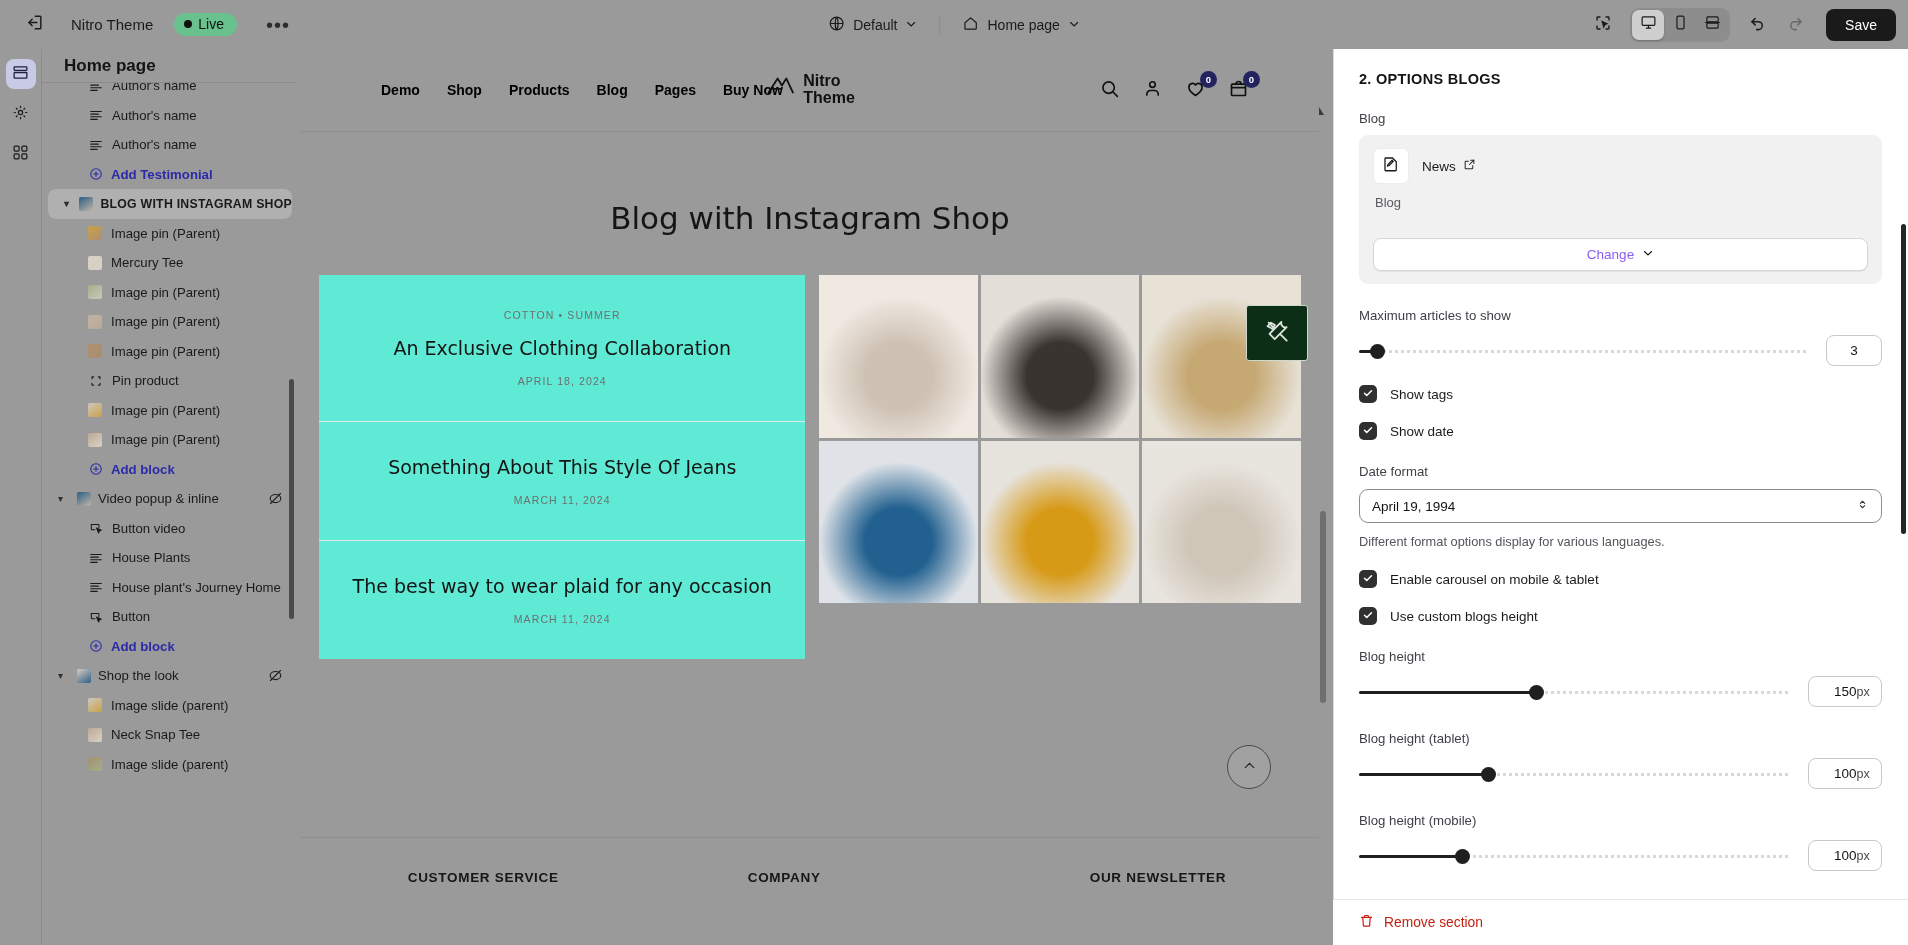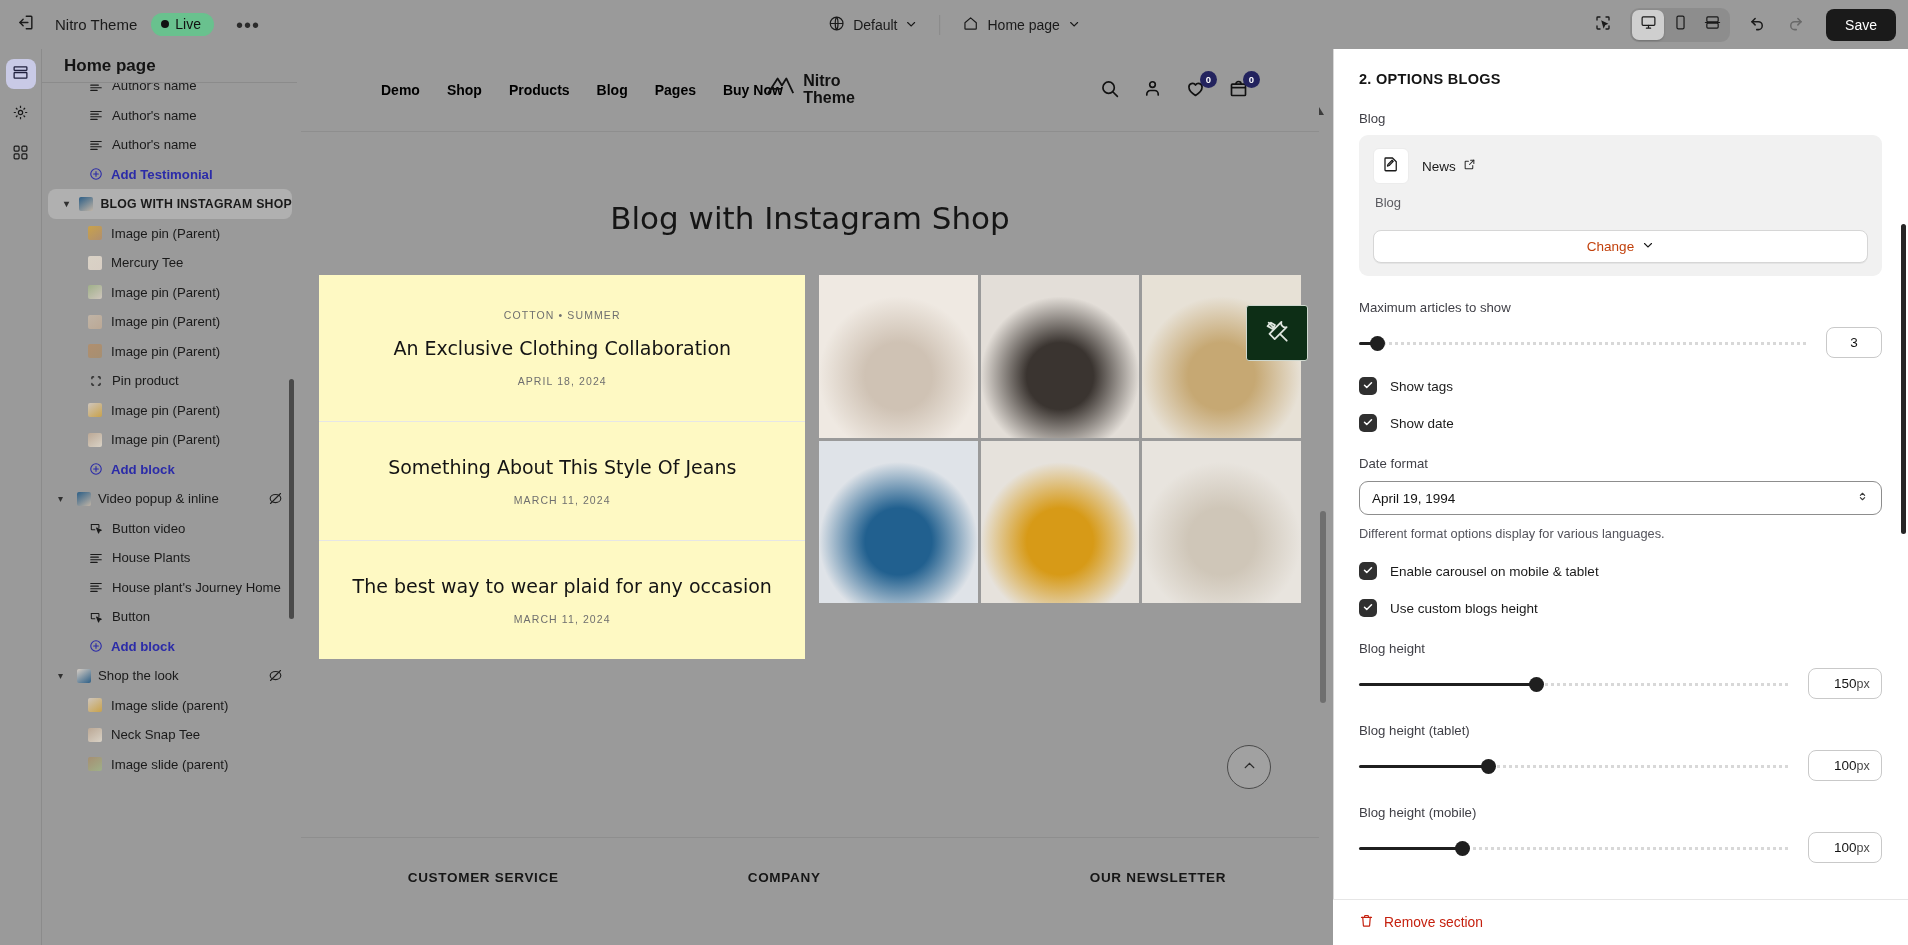--- a/index.html
+++ b/index.html
@@ -11,21 +11,21 @@
     overflow:hidden;
     -webkit-font-smoothing:antialiased;
   }
   .app { position:relative; width:1908px; height:945px; background:#9a9a9a; }
 
   
   .topbar{
     position:absolute; left:0; top:0; width:1908px; height:49px;
     background:#9a9a9a; display:flex; align-items:center;
   }
-  .tb-left{ display:flex; align-items:center; gap:0; padding-left:8px; }
+  .tb-left{ display:flex; align-items:center; gap:7px; padding-left:17px; }
   .icon-btn{
     width:34px; height:34px; border-radius:8px; display:flex;
     align-items:center; justify-content:center; cursor:pointer;
   }
   .theme-name{ font-size:15px; color:#1a1a1a; margin-left:13px; margin-right:14px; white-space:nowrap;}
   .live-pill{
     background:#69c18e; color:#111; font-size:14px; font-weight:500;
     border-radius:20px; padding:3px 13px 4px 10px; display:flex; align-items:center; gap:6px;
     white-space:nowrap;
   }
@@ -111,21 +111,21 @@
     font-size:9.5px; width:17px; height:17px; border-radius:50%;
     display:flex; align-items:center; justify-content:center; font-weight:600;
   }
   .ic-wrap{ position:relative; cursor:pointer; }
 
   .blog-title{
     text-align:center; font-size:31px; color:#151515; padding-top:68px; padding-bottom:8px;
     font-family:"DejaVu Sans", sans-serif; font-weight:400;
   }
   .blog-area{ display:flex; gap:14px; padding:31px 18px 0 18px; }
-  .articles{ width:492px; background:#fef9c3; }
+  .articles{ width:492px; background:#5eead4; }
   .art{ padding:34px 24px; text-align:center; border-bottom:1px solid #e6e6e6; }
   .art:last-child{ border-bottom:none; }
   .art-tags{ font-size:10.5px; letter-spacing:1.1px; color:#6f6f6f; margin-bottom:16px; }
   .art-title{ font-size:19px; color:#141414; margin-bottom:16px; font-family:"DejaVu Sans", sans-serif; }
   .art-date{ font-size:10.5px; letter-spacing:1.1px; color:#6f6f6f; }
   .grid{ display:grid; grid-template-columns:repeat(3,1fr); gap:3px; width:487px; height:328px; }
   .cell{ background:#b9b5b0; position:relative; overflow:hidden; }
 
   .pv-scroll{
     position:absolute; right:7px; top:462px; width:6px; height:192px;
@@ -163,22 +163,22 @@
   .lbl{ font-size:13.2px; color:#3f3f46; margin-bottom:9px; }
   .card{ background:#f1f1f1; border-radius:9px; padding:13px 14px 13px 14px; }
   .card-row{ display:flex; align-items:center; gap:13px; }
   .card-thumb{
     width:36px; height:36px; background:#fff; border-radius:6px;
     display:flex; align-items:center; justify-content:center; border:1px solid #ececec;
   }
   .card-name{ font-size:13.5px; color:#1a1a1a; display:flex; align-items:center; gap:7px; }
   .card-sub{ font-size:13px; color:#5a5a60; margin-top:11px; margin-left:2px; }
   .change-btn{
-    margin-top:20px; width:100%; height:33px; background:#fff; border:1px solid #d6d6d6;
-    border-radius:8px; font-size:13.5px; color:#c2410c; display:flex; align-items:center;
+    margin-top:28px; width:100%; height:33px; background:#fff; border:1px solid #d6d6d6;
+    border-radius:8px; font-size:13.5px; color:#8b5cf6; display:flex; align-items:center;
     justify-content:center; gap:8px; cursor:pointer; box-shadow:0 1px 0 rgba(0,0,0,.05);
   }
   .field{ margin-top:24px; }
   .slider-row{ display:flex; align-items:center; gap:18px; margin-top:12px; }
   .slider{ position:relative; flex:1; height:16px; display:flex; align-items:center; }
   .track-dots{
     position:absolute; left:0; right:0; top:7px; height:3px;
     background:repeating-linear-gradient(to right,#d8d8d8 0 3px,transparent 3px 6px);
     border-radius:2px;
   }

